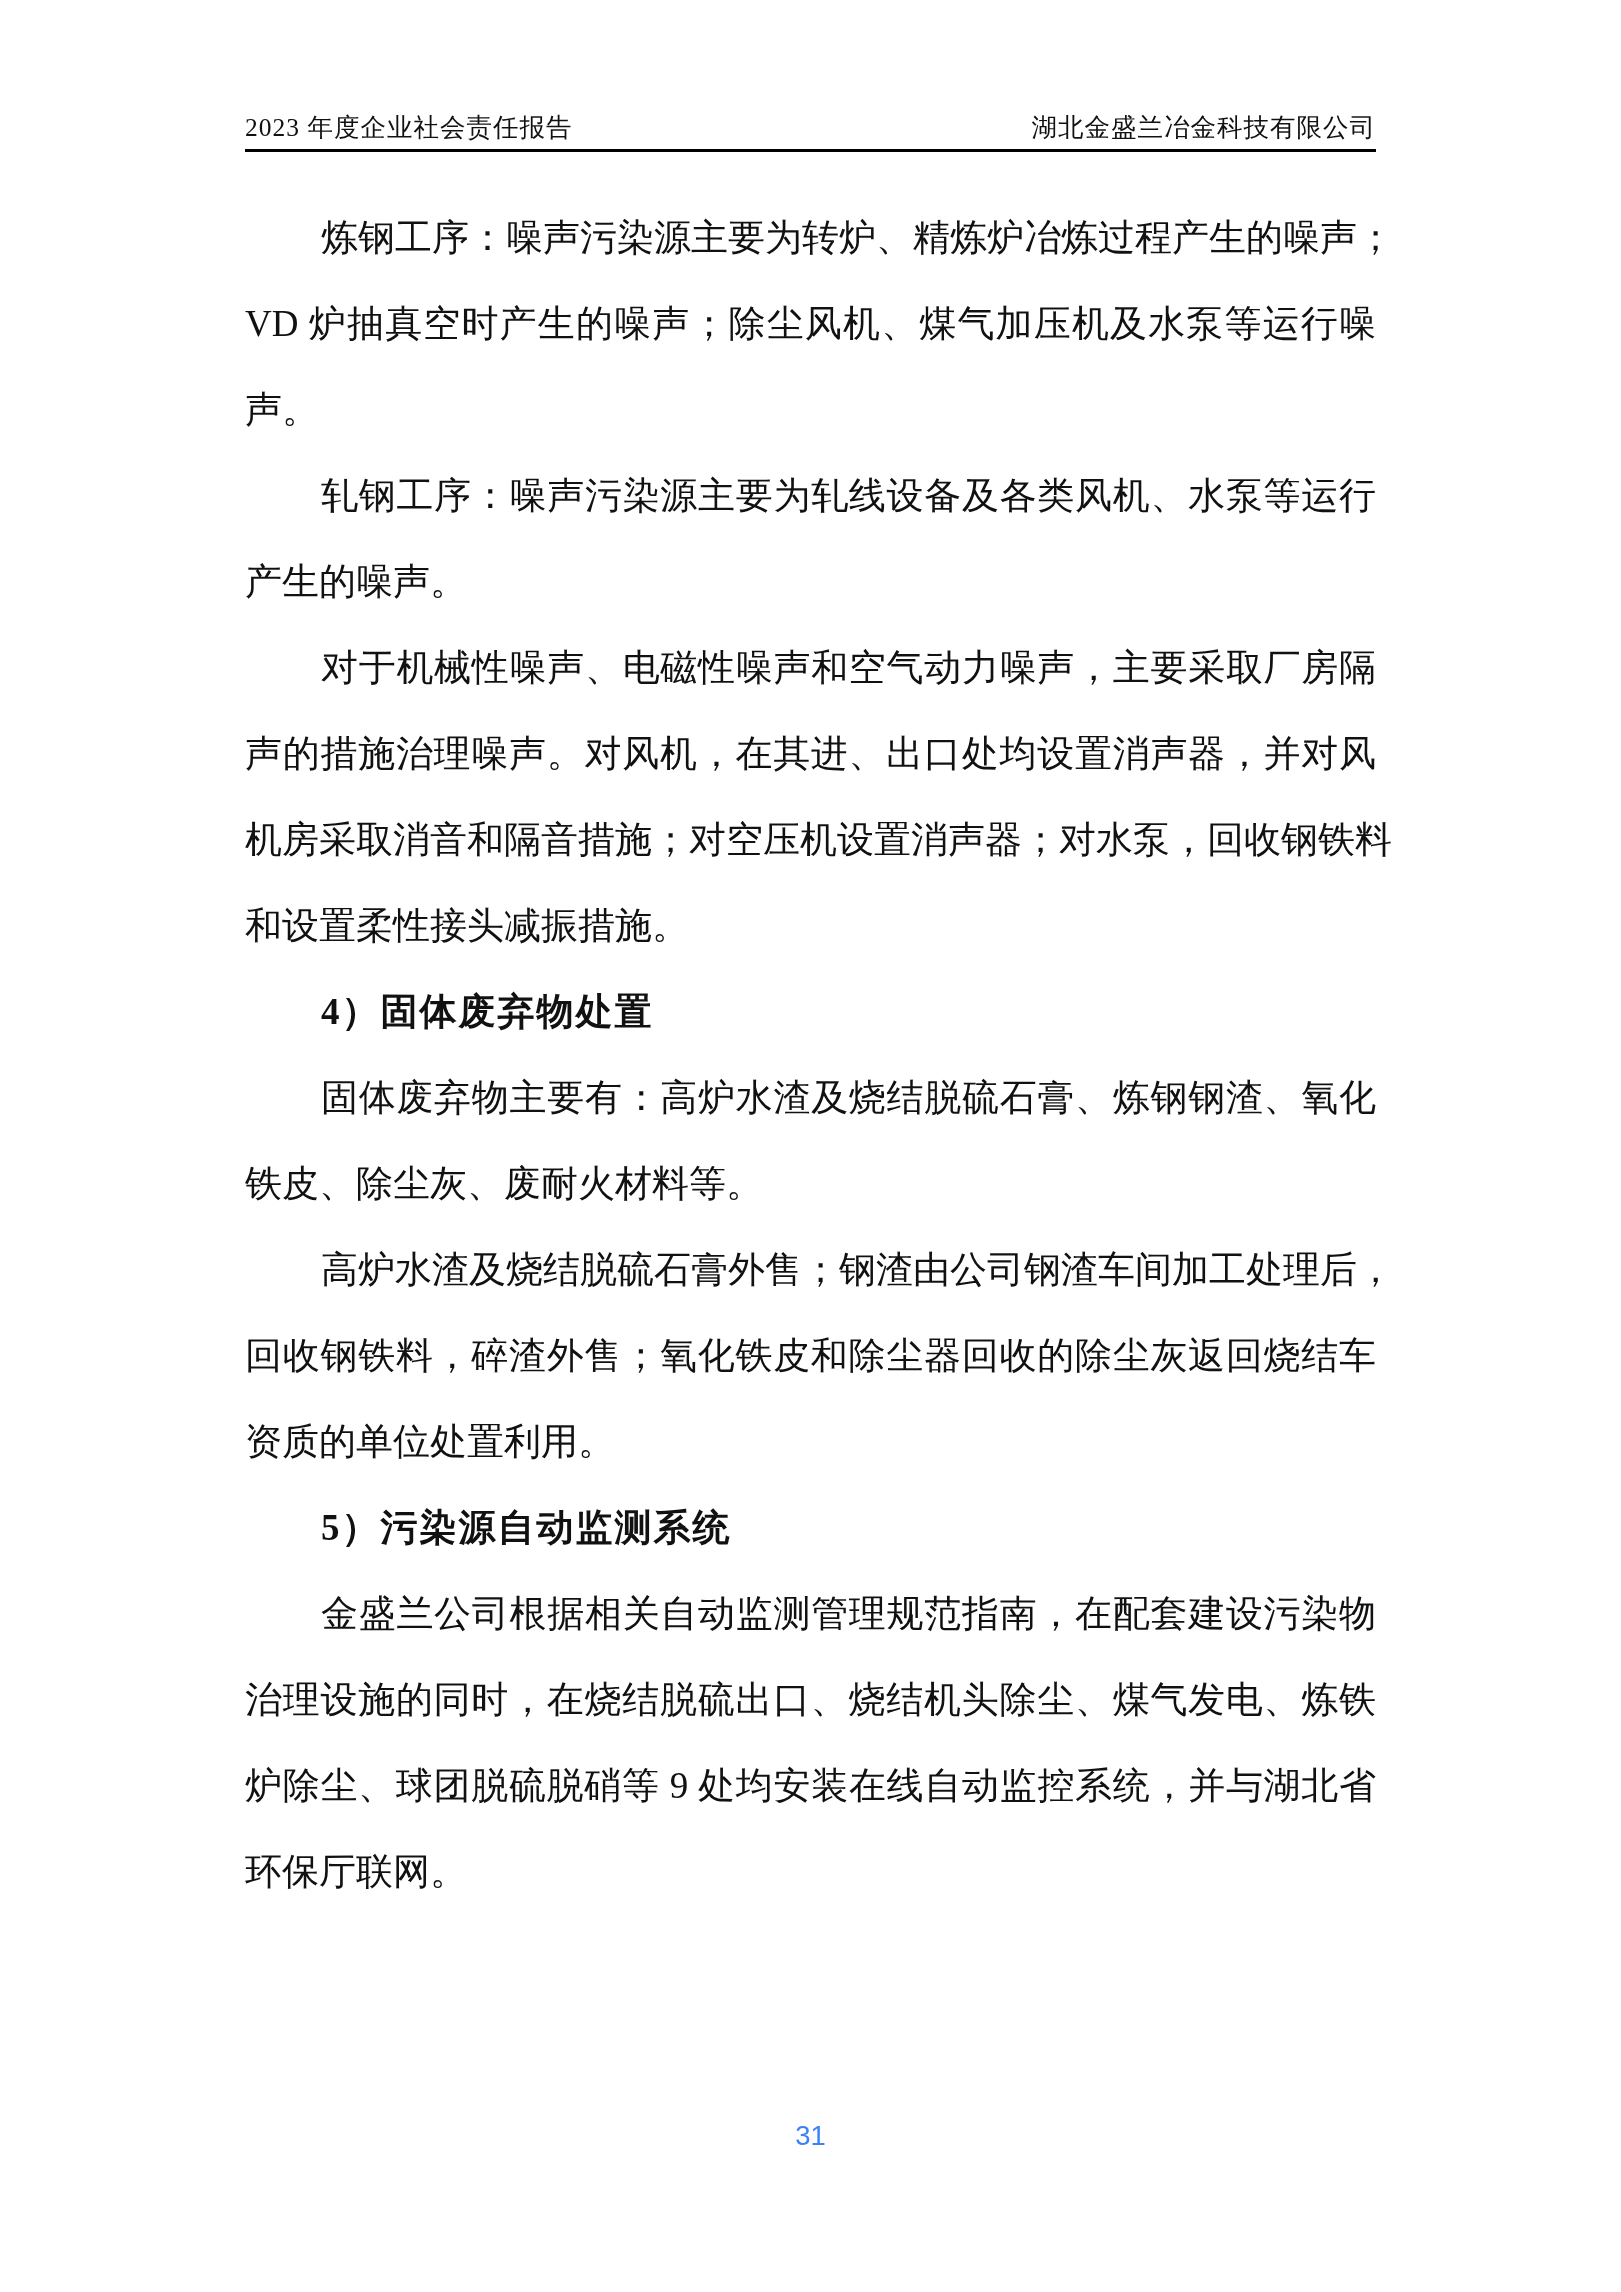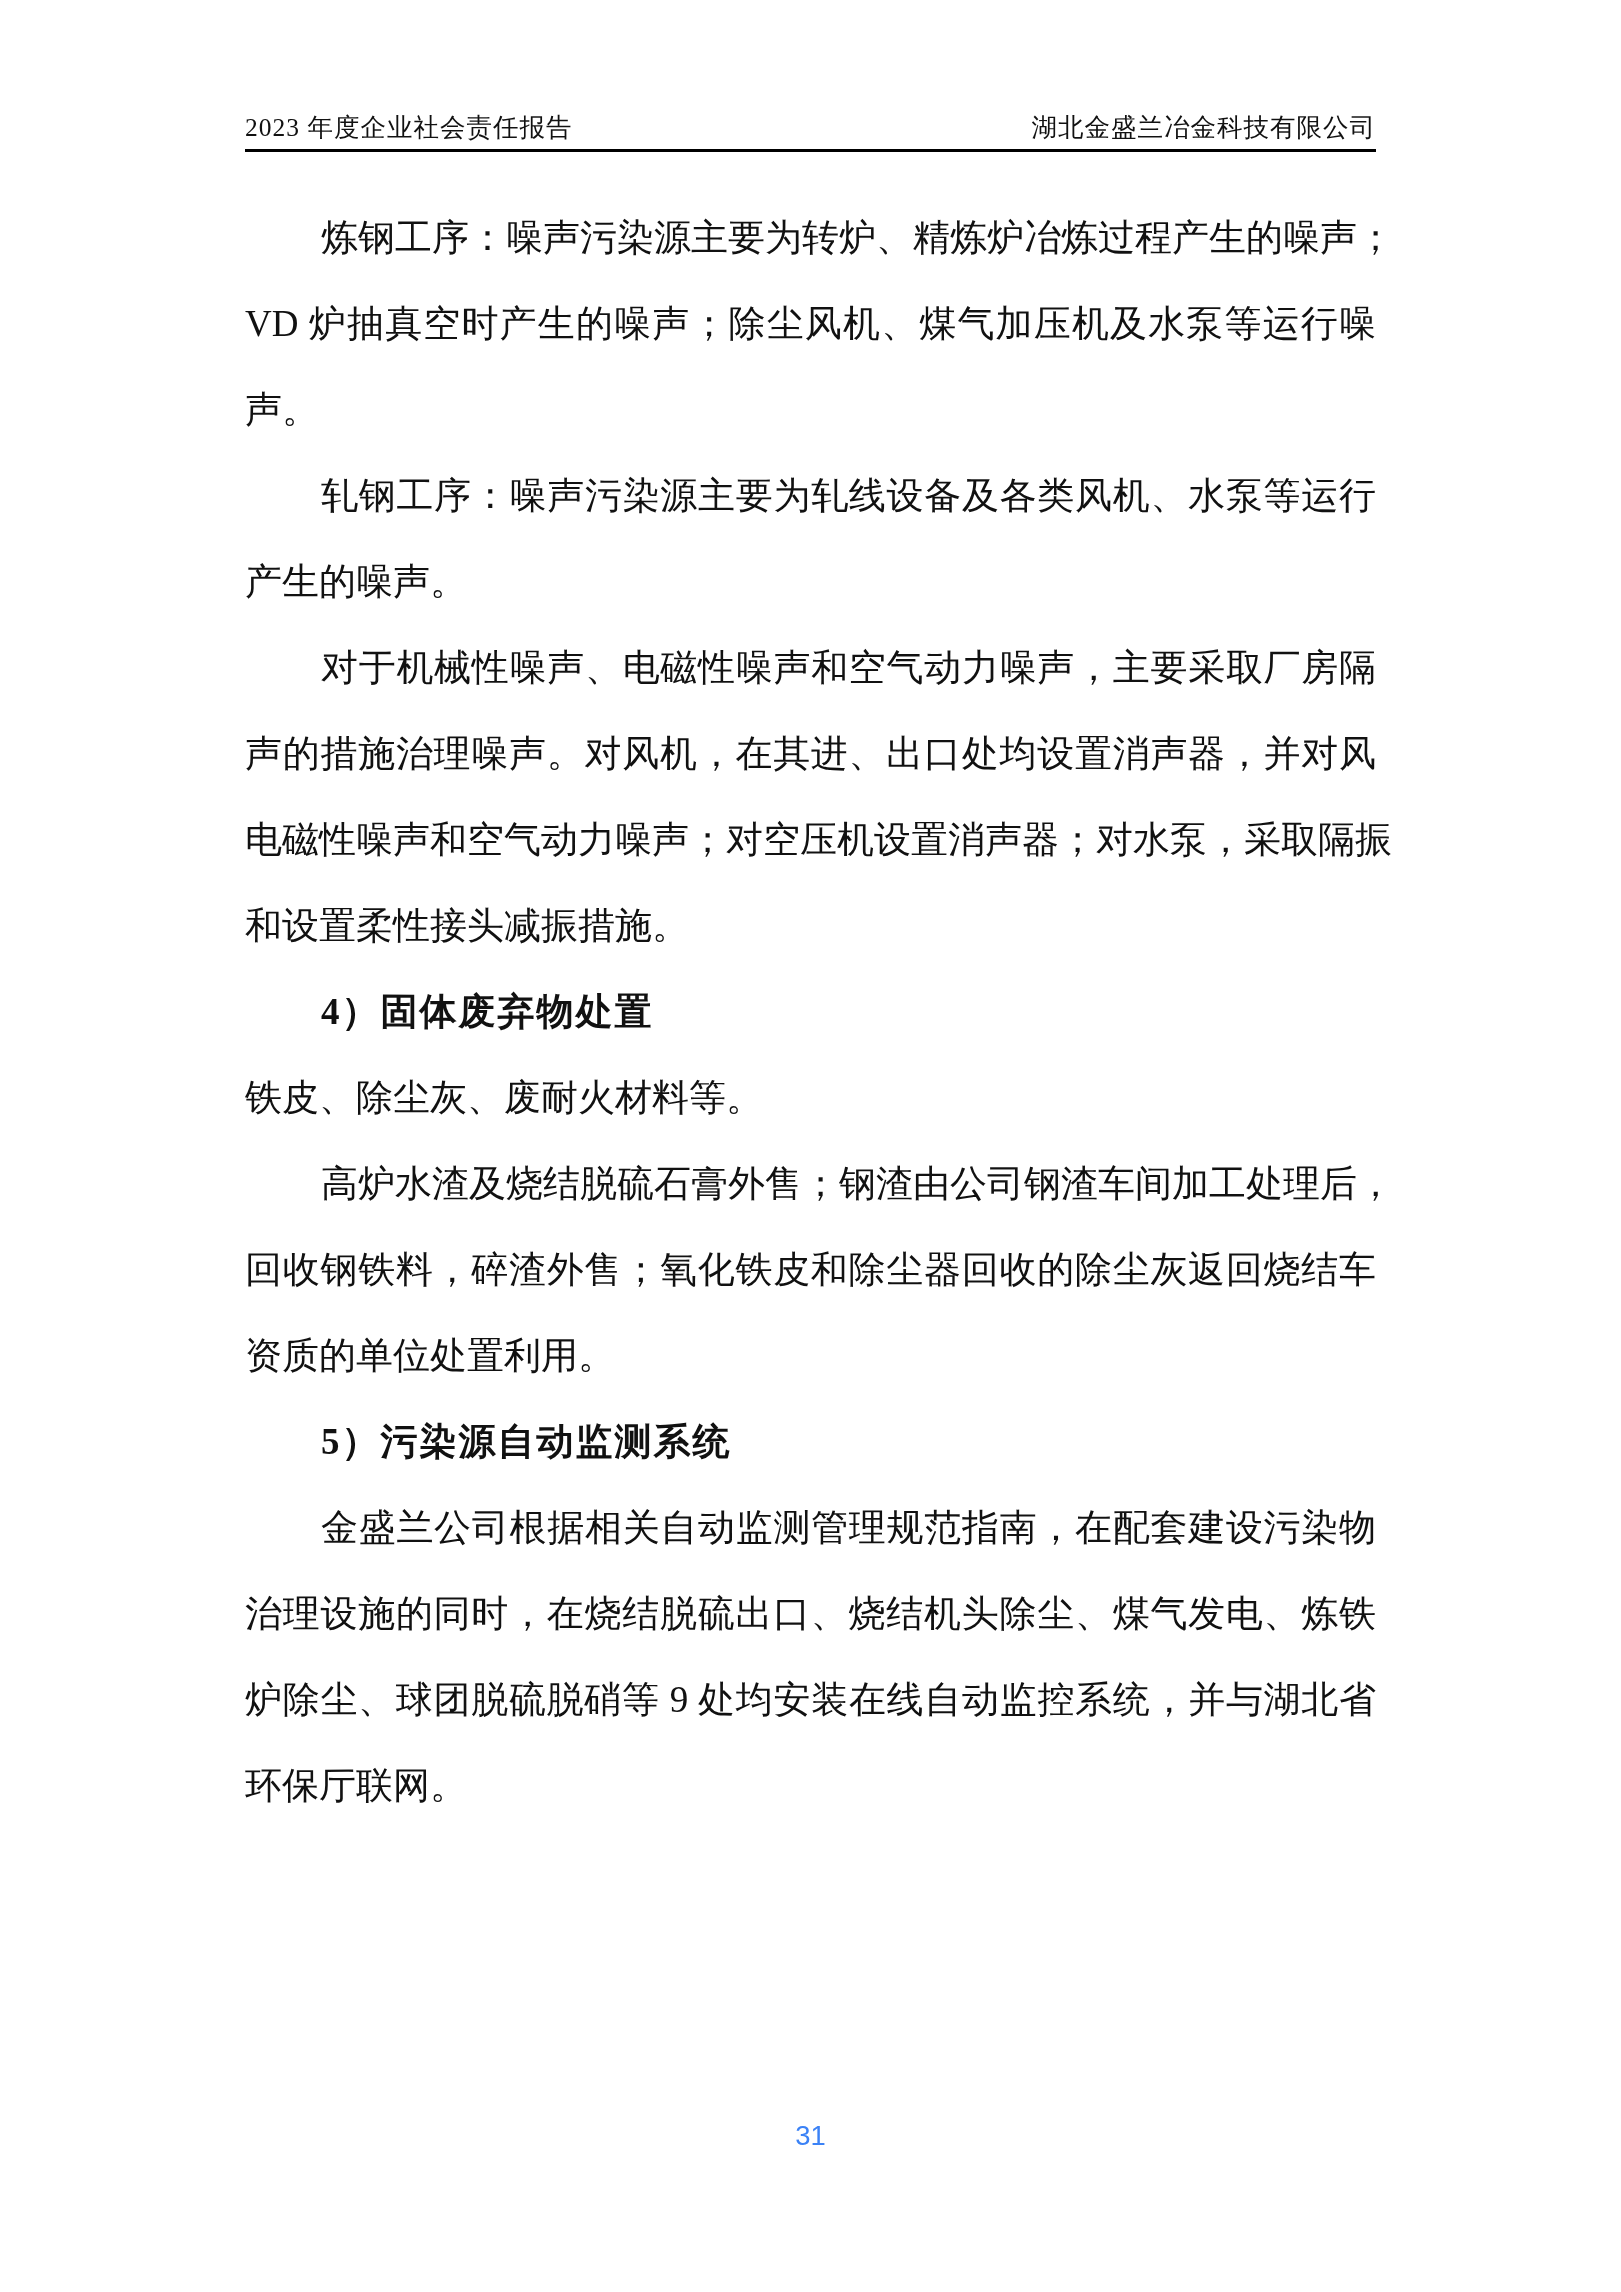--- a/index.html
+++ b/index.html
@@ -80,23 +80,24 @@
 
   <div class="document-body">
 
   <div class="line first">炼钢工序：噪声污染源主要为转炉、精炼炉冶炼过程产生的噪声；</div>
       <div class="line">VD 炉抽真空时产生的噪声；除尘风机、煤气加压机及水泵等运行噪</div>
       <div class="line end">声。</div>
       <div class="line first">轧钢工序：噪声污染源主要为轧线设备及各类风机、水泵等运行</div>
       <div class="line end">产生的噪声。</div>
       <div class="line first">对于机械性噪声、电磁性噪声和空气动力噪声，主要采取厂房隔</div>
       <div class="line">声的措施治理噪声。对风机，在其进、出口处均设置消声器，并对风</div>
-      <div class="line">电磁性噪声和空气动力噪声；对空压机设置消声器；对水泵，采取隔振</div>
+      <div class="line">机房采取消音和隔音措施；对空压机设置消声器；对水泵，回收钢铁料</div>
       <div class="line end">和设置柔性接头减振措施。</div>
       <div class="line heading first end">4）固体废弃物处置</div>
+      <div class="line first">固体废弃物主要有：高炉水渣及烧结脱硫石膏、炼钢钢渣、氧化</div>
       <div class="line end">铁皮、除尘灰、废耐火材料等。</div>
       <div class="line first">高炉水渣及烧结脱硫石膏外售；钢渣由公司钢渣车间加工处理后，</div>
       <div class="line">回收钢铁料，碎渣外售；氧化铁皮和除尘器回收的除尘灰返回烧结车</div>
       <div class="line end">资质的单位处置利用。</div>
       <div class="line heading first end">5）污染源自动监测系统</div>
       <div class="line first">金盛兰公司根据相关自动监测管理规范指南，在配套建设污染物</div>
       <div class="line">治理设施的同时，在烧结脱硫出口、烧结机头除尘、煤气发电、炼铁</div>
       <div class="line">炉除尘、球团脱硫脱硝等 9 处均安装在线自动监控系统，并与湖北省</div>
       <div class="line end">环保厅联网。</div>
     </div>

